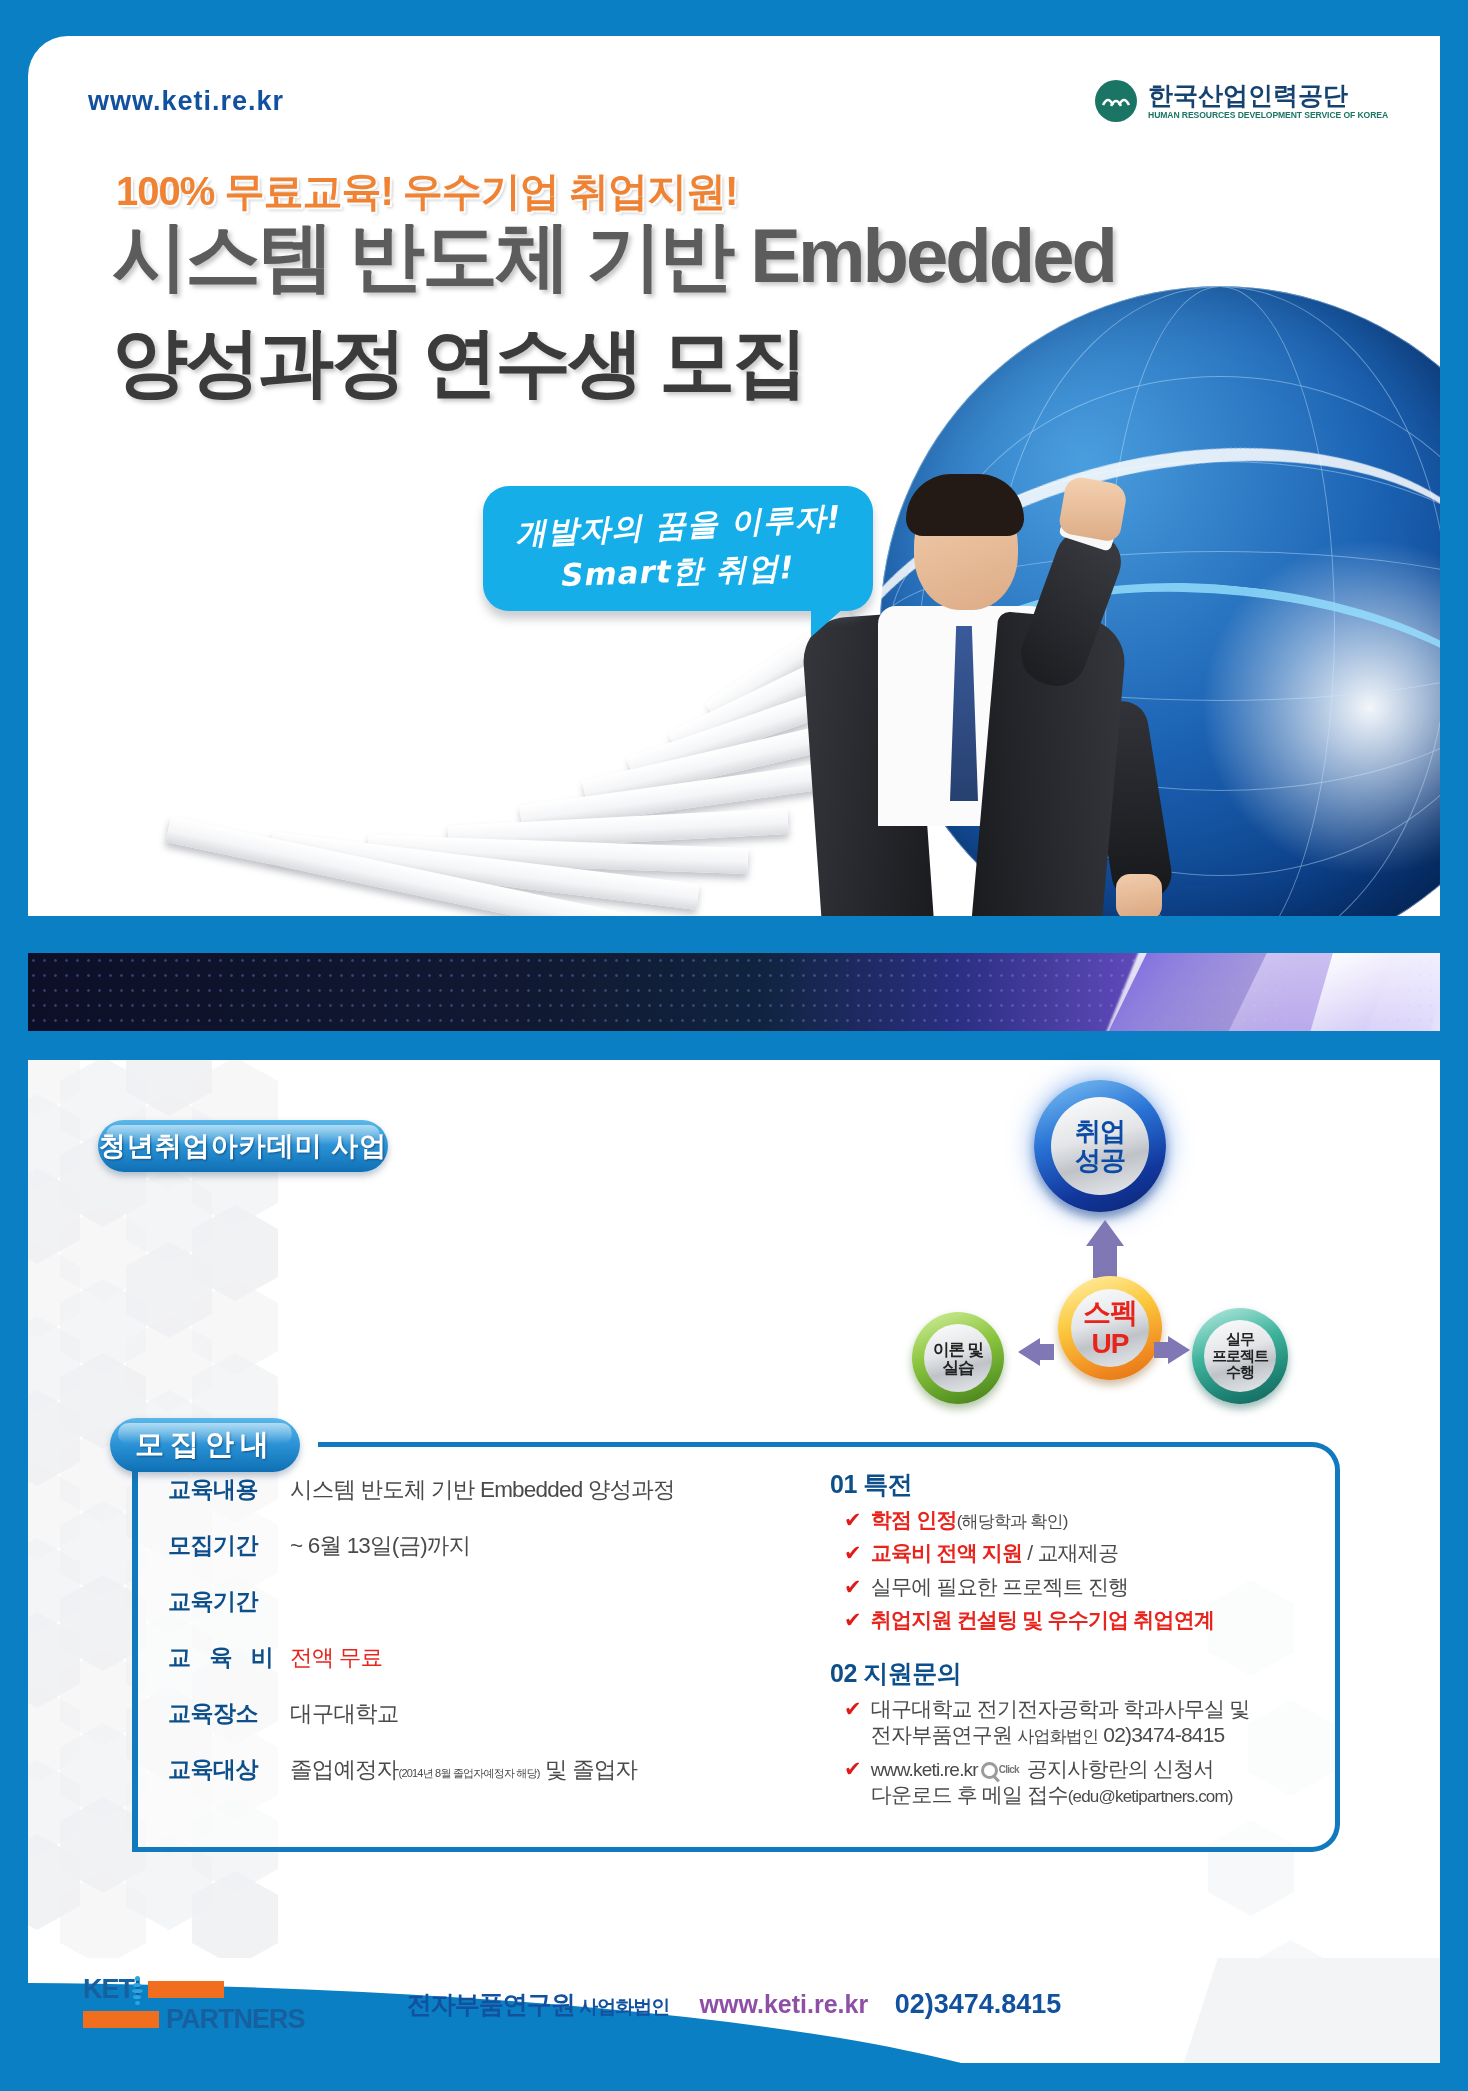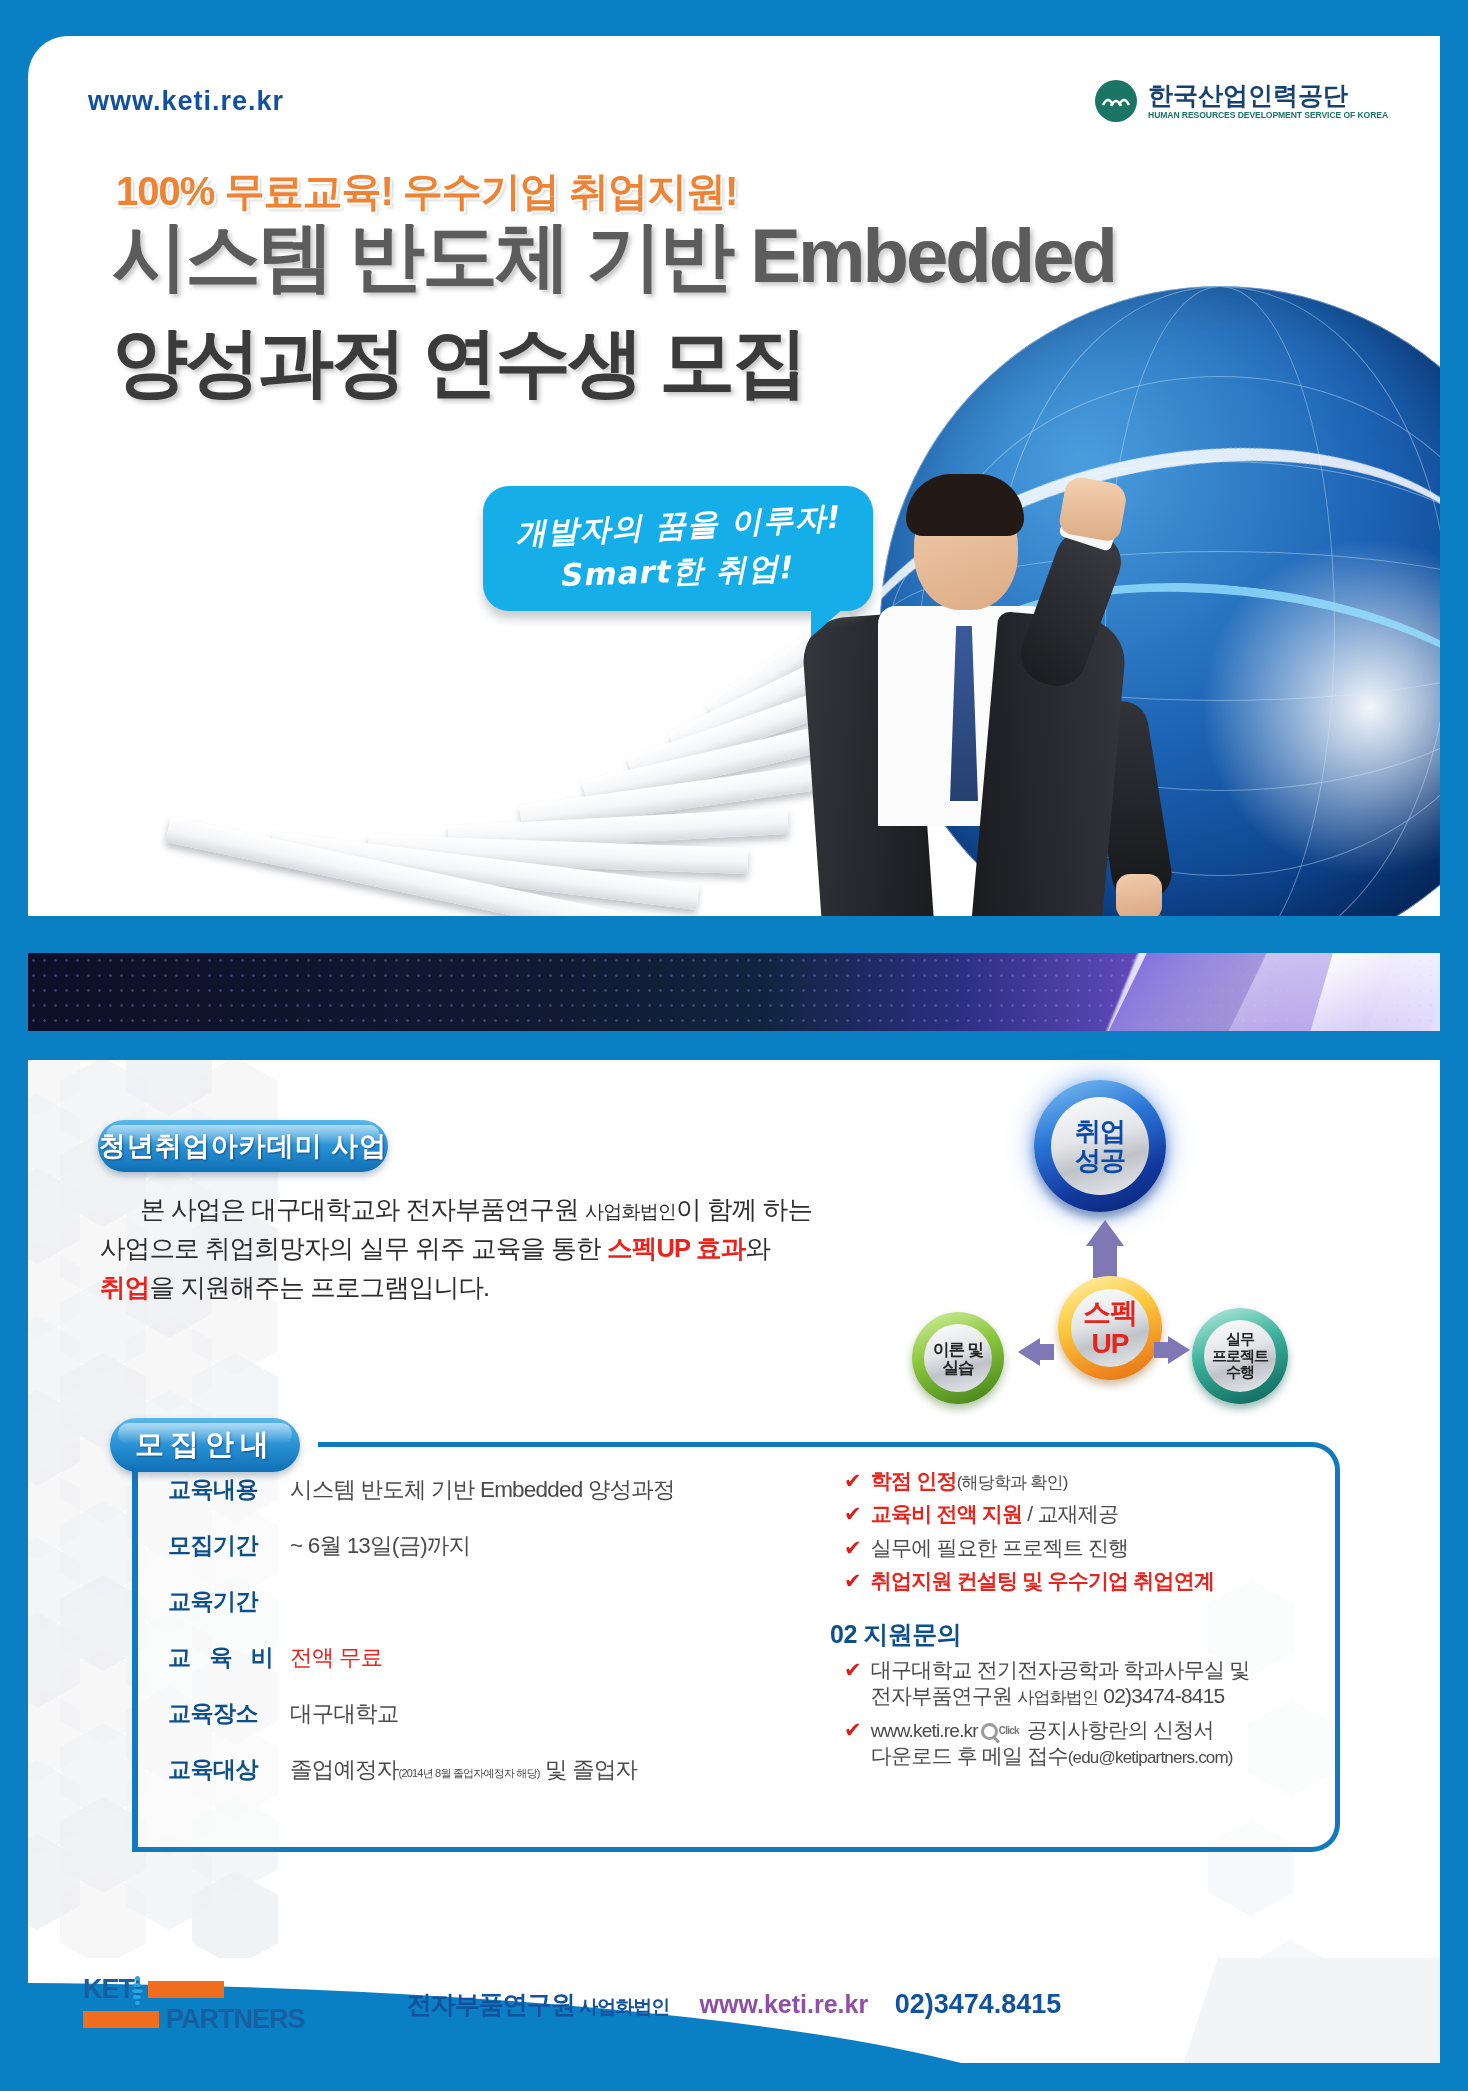--- a/index.html
+++ b/index.html
@@ -408,27 +408,20 @@
         <span style="left: 164px; top: 811px; opacity: 0.91;"></span>
         <span style="left: 1180px; top: 520px; opacity: 0.5;"></span>
         <span style="left: 1220px; top: 640px; opacity: 0.5;"></span>
         <span style="left: 1180px; top: 760px; opacity: 0.5;"></span>
         <span style="left: 1220px; top: 880px; opacity: 0.5;"></span>
       </div>
   </div>
 
   <div class="pill pill-academy">청년취업아카데미 사업</div>
 
-  <div class="intro">
-    <span class="ind">
-      <span>본 사업은 대구대학교와 전자부품연구원 </span><span class="small">사업화법인</span><span>이 함께 하는</span>
-    </span>
-    <span>사업으로 취업희망자의 실무 위주 교육을 통한 </span><span class="red">스펙UP 효과</span><span>와</span><br>
-    <span class="red">취업</span><span>을 지원해주는 프로그램입니다.</span>
-  </div>
 
   <div class="diagram">
     <div class="orb orb-success">
       <span class="inner">
         <span>취업</span>
         <span>성공</span>
       </span>
     </div>
     <div class="arrow-up"></div>
     <div class="arrow-up-stem"></div>
@@ -482,20 +475,21 @@
       <div class="k">교육장소</div>
       <div class="v">대구대학교</div>
     </div>
     <div class="trow">
       <div class="k">교육대상</div>
       <div class="v"><span>졸업예정자</span><span class="tiny">(2014년 8월 졸업자예정자 해당)</span><span> 및 졸업자</span></div>
     </div>
   </div>
 
   <div class="rcol">
+    <div class="sec-h">01 특전</div>
     <div class="bullets">
       <div class="bl">
         <span class="ck">✔</span>
         <span class="tx"><span class="red">학점 인정</span><span class="tiny">(해당학과 확인)</span><span></span></span>
       </div>
       <div class="bl">
         <span class="ck">✔</span>
         <span class="tx"><span class="red">교육비 전액 지원</span><span class="tiny"></span><span> / 교재제공</span></span>
       </div>
       <div class="bl">

